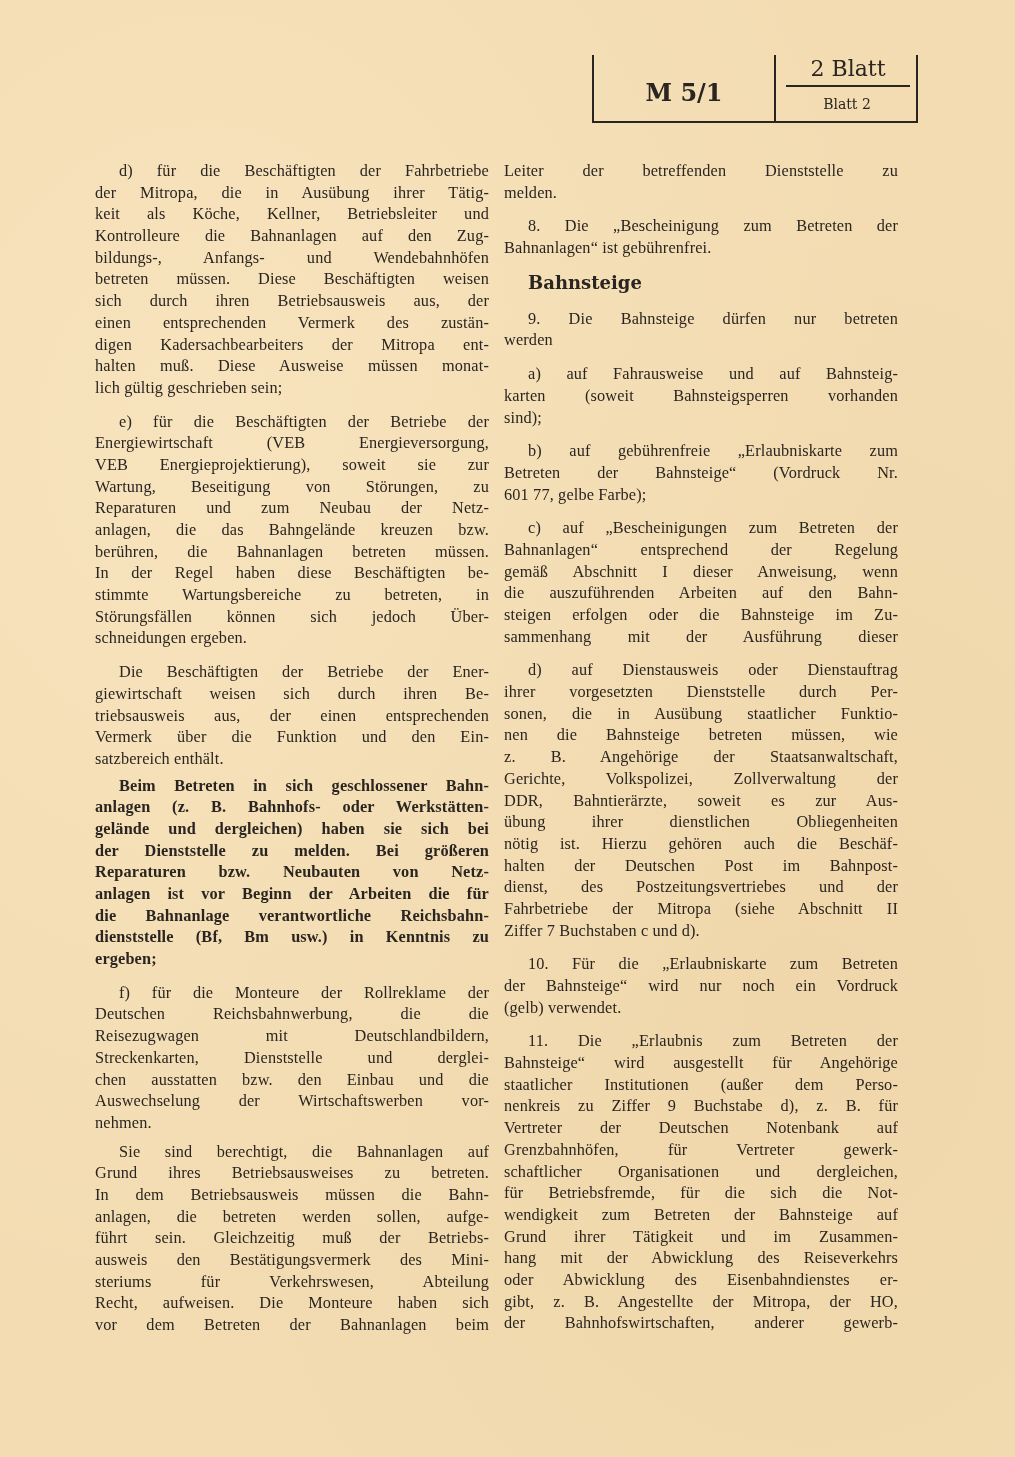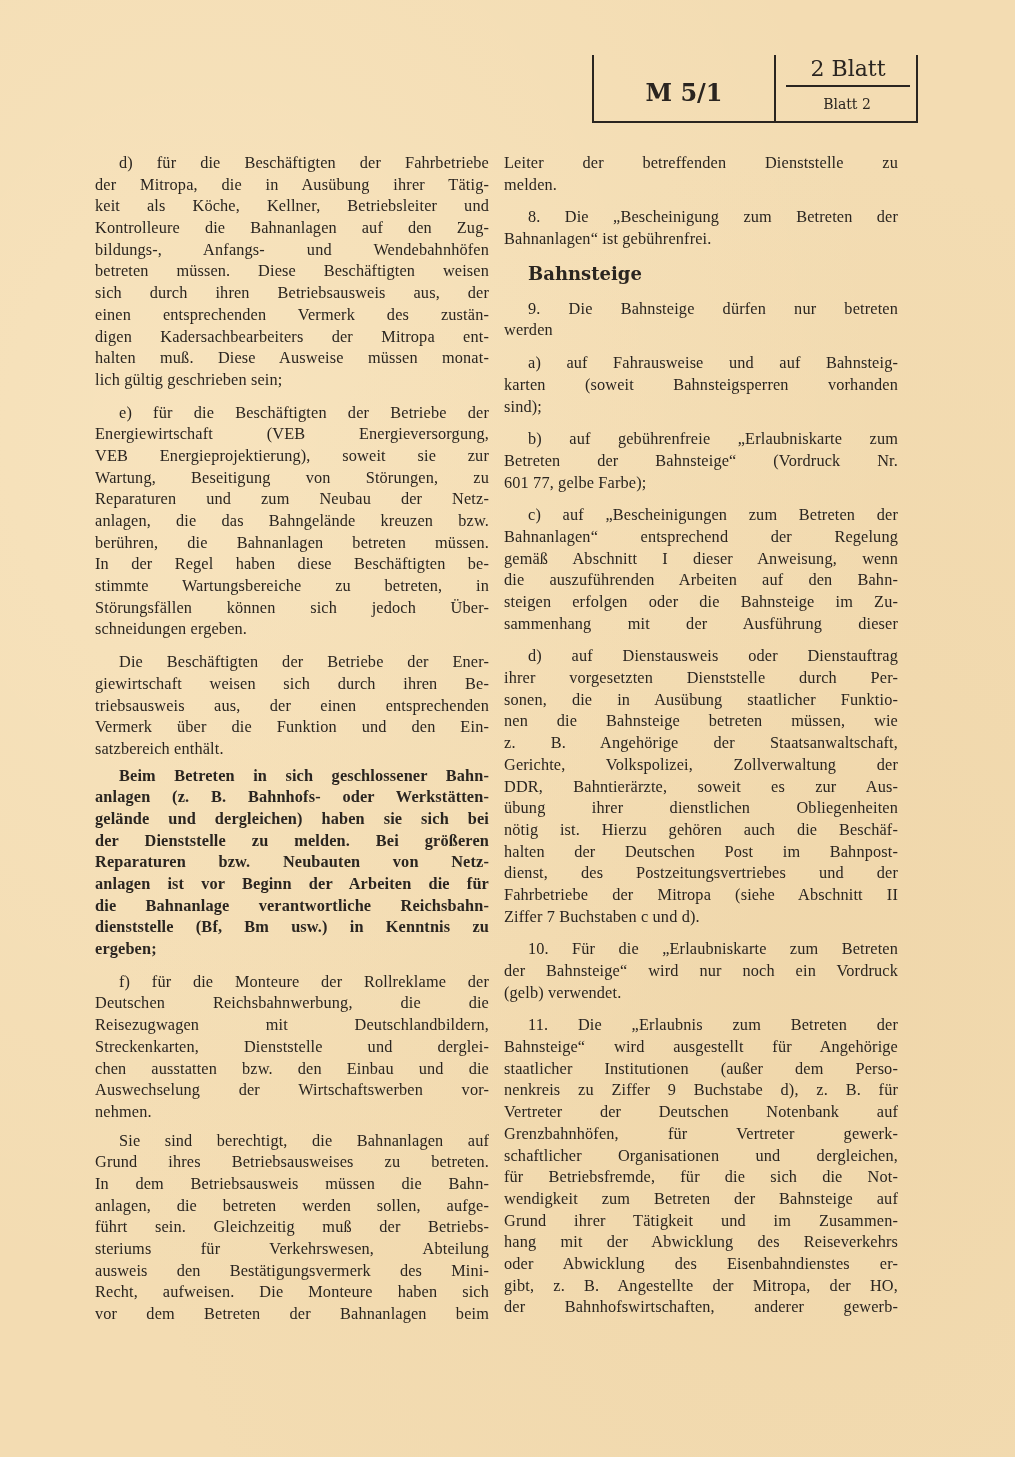--- a/index.html
+++ b/index.html
@@ -35,21 +35,21 @@
   }
   .header-sheet-no {
     position: absolute; left: 0; right: 0; top: 34px; height: 30px;
     font-size: 14px; text-align: center; line-height: 30px;
   }
 
   
   .col { position: absolute; top: 148px; }
   .col-left { left: 95px; width: 394px; }
   .col-right { left: 504px; width: 394px; }
-  .para { margin: 4px 0 11px 0; }
+  .para { margin: 12px 0 11px 0; }
   .line {
     display: block; height: 21.7px; line-height: 21.7px;
     font-size: 16.3px; white-space: nowrap;
     text-align: justify; text-align-last: justify;
     font-family: "Liberation Serif", "DejaVu Serif", serif;
     letter-spacing: 0.15px;
   }
   .line.last { text-align-last: left; }
   .heading {
     font-family: "DejaVu Serif", serif; font-weight: bold; font-size: 18px;
@@ -129,22 +129,22 @@
       <span class="line">Auswechselung der Wirtschaftswerben vor-</span>
       <span class="line last">nehmen.</span>
     </div>
 
     <div class="para" style="margin-top:-4px;">
       <span class="line indent">Sie sind berechtigt, die Bahnanlagen auf</span>
       <span class="line">Grund ihres Betriebsausweises zu betreten.</span>
       <span class="line">In dem Betriebsausweis müssen die Bahn-</span>
       <span class="line">anlagen, die betreten werden sollen, aufge-</span>
       <span class="line">führt sein. Gleichzeitig muß der Betriebs-</span>
+      <span class="line">ausweis den Bestätigungsvermerk des Mini-</span>
       <span class="line">steriums für Verkehrswesen, Abteilung</span>
-      <span class="line">ausweis den Bestätigungsvermerk des Mini-</span>
       <span class="line">Recht, aufweisen. Die Monteure haben sich</span>
       <span class="line">vor dem Betreten der Bahnanlagen beim</span>
     </div>
   </div>
 
   <div class="col col-right">
 
     <div class="para">
       <span class="line">Leiter der betreffenden Dienststelle zu</span>
       <span class="line last">melden.</span>

